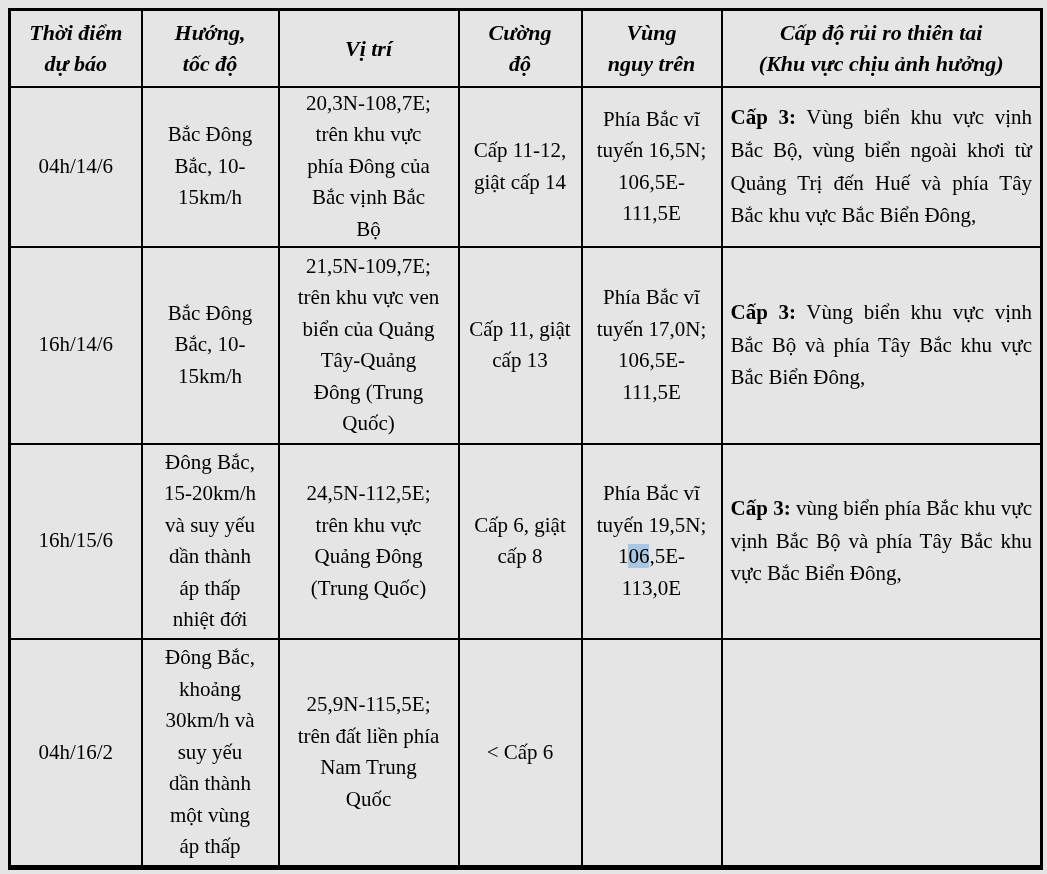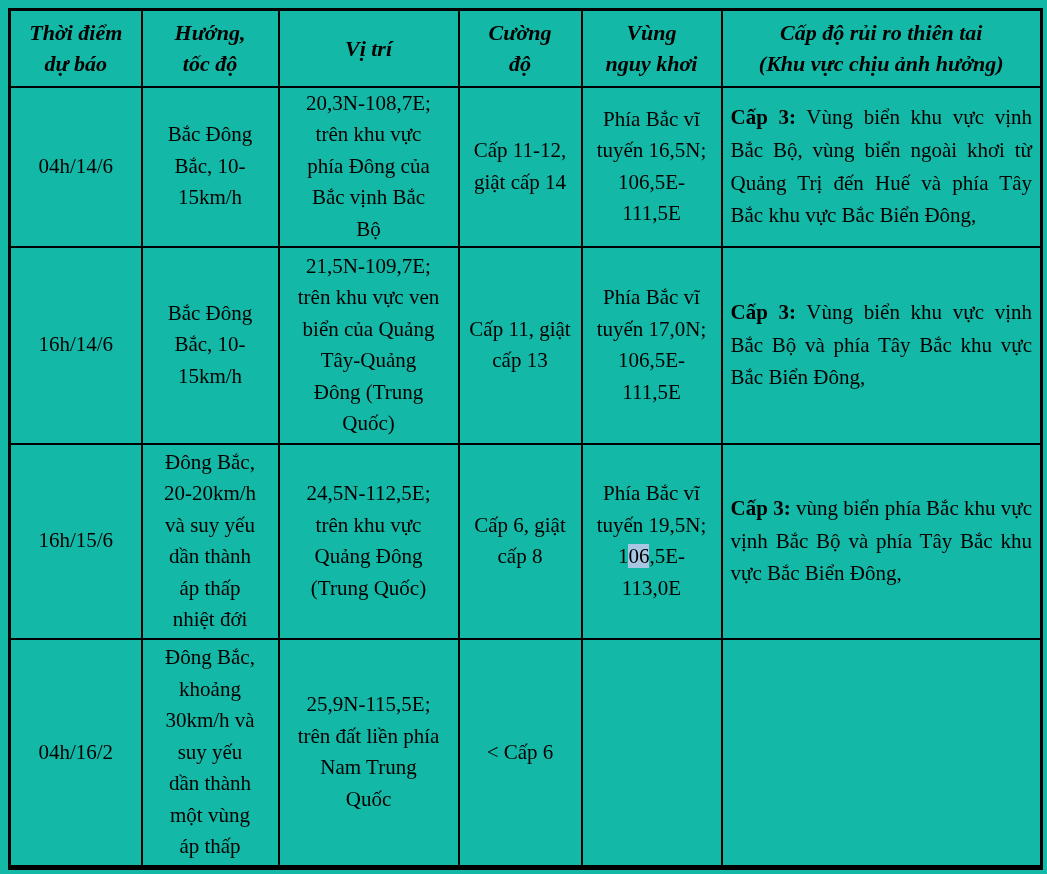--- a/index.html
+++ b/index.html
@@ -1,17 +1,17 @@
 <!DOCTYPE html>
 <html><head>
 <meta charset="utf-8">
 <style>
   html,body{margin:0;padding:0;background:#fff;}
   .page{
-    position:relative;width:1047px;height:874px;background:#14b8a6;overflow:hidden;
+    position:relative;width:1047px;height:874px;background:#e5e5e5;overflow:hidden;
     font-family:"Liberation Serif","DejaVu Serif",serif;color:#000;
   }
   table.forecast{
     position:absolute;left:8px;top:8px;width:1032px;
     border-collapse:collapse;table-layout:fixed;
     border:3px solid #000;border-bottom:5px solid #000;
   }
   th,td{border:2px solid #000;vertical-align:middle;overflow:hidden;}
   thead tr{height:77px;}
   tbody tr.r0{height:160px;}
@@ -61,21 +61,21 @@
           </th>
         <th>
             <span class="hline">Vị trí</span>
           </th>
         <th>
             <span class="hline">Cường</span>
             <span class="hline">độ</span>
           </th>
         <th>
             <span class="hline">Vùng</span>
-            <span class="hline">nguy khơi</span>
+            <span class="hline">nguy trên</span>
           </th>
         <th>
             <span class="hline">Cấp độ rủi ro thiên tai</span>
             <span class="hline">(Khu vực chịu ảnh hưởng)</span>
           </th>
       </tr>
     </thead>
     <tbody>
       <tr class="r0">
         <td class="c-time"><span>04h/14/6</span></td>
@@ -88,21 +88,21 @@
       <tr class="r1">
         <td class="c-time"><span>16h/14/6</span></td>
         <td class="c-dir"><span>Bắc Đông Bắc, 10-15km/h</span></td>
         <td class="c-pos"><span>21,5N-109,7E; trên khu vực ven biển của Quảng Tây-Quảng Đông (Trung Quốc)</span></td>
         <td class="c-int"><span>Cấp 11, giật cấp 13</span></td>
         <td class="c-danger"><span>Phía Bắc vĩ tuyến 17,0N; 106,5E-111,5E</span><span class="hl" data-bg="colors.selection_highlight"></span><span></span></td>
         <td class="c-risk"><b>Cấp 3:</b><span> Vùng biển khu vực vịnh Bắc Bộ và phía Tây Bắc khu vực Bắc Biển Đông,</span></td>
       </tr>
       <tr class="r2">
         <td class="c-time"><span>16h/15/6</span></td>
-        <td class="c-dir"><span>Đông Bắc, 20-20km/h và suy yếu dần thành áp thấp nhiệt đới</span></td>
+        <td class="c-dir"><span>Đông Bắc, 15-20km/h và suy yếu dần thành áp thấp nhiệt đới</span></td>
         <td class="c-pos"><span>24,5N-112,5E; trên khu vực Quảng Đông (Trung Quốc)</span></td>
         <td class="c-int"><span>Cấp 6, giật cấp 8</span></td>
         <td class="c-danger"><span>Phía Bắc vĩ tuyến 19,5N; 1</span><span class="hl" data-bg="colors.selection_highlight" style="background: rgb(169, 199, 226);">06</span><span>,5E-113,0E</span></td>
         <td class="c-risk"><b>Cấp 3:</b><span> vùng biển phía Bắc khu vực vịnh Bắc Bộ và phía Tây Bắc khu vực Bắc Biển Đông,</span></td>
       </tr>
       <tr class="r3">
         <td class="c-time"><span>04h/16/2</span></td>
         <td class="c-dir"><span>Đông Bắc, khoảng 30km/h và suy yếu dần thành một vùng áp thấp</span></td>
         <td class="c-pos"><span>25,9N-115,5E; trên đất liền phía Nam Trung Quốc</span></td>
         <td class="c-int"><span>&lt; Cấp 6</span></td>

